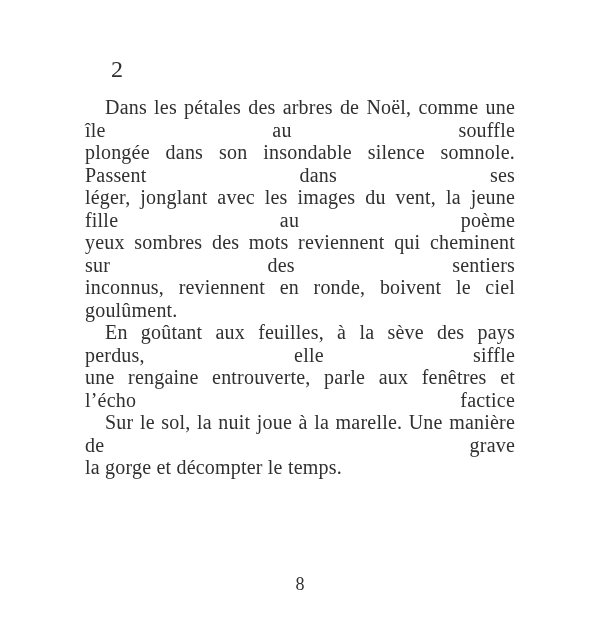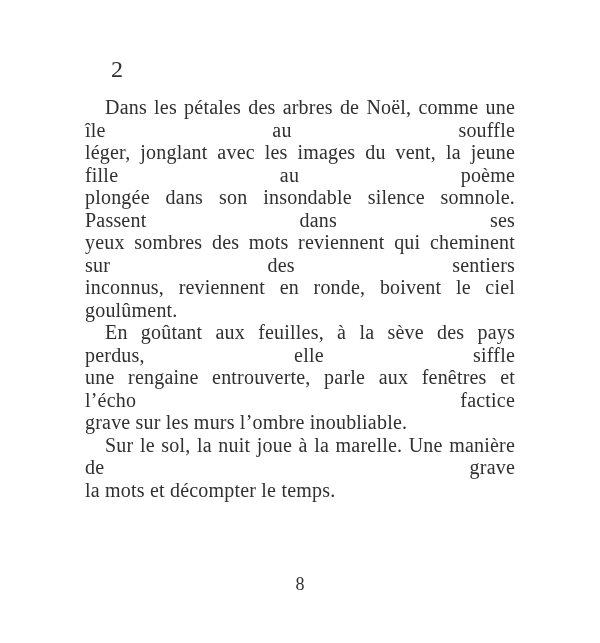--- a/index.html
+++ b/index.html
@@ -61,28 +61,27 @@
 </head>
 <body>
 
 <div class="page">
 
   <div class="chapter-number">2</div>
 
   <div class="body-text">
 
     <div class="line para-first">Dans les pétales des arbres de Noël, comme une île au souffle</div>
+    <div class="line">plongée dans son insondable silence somnole. Passent dans ses</div>
     <div class="line">léger, jonglant avec les images du vent, la jeune fille au poème</div>
-    <div class="line">plongée dans son insondable silence somnole. Passent dans ses</div>
     <div class="line">yeux sombres des mots reviennent qui cheminent sur des sentiers</div>
     <div class="line para-last">inconnus, reviennent en ronde, boivent le ciel goulûment.</div>
 
     <div class="line para-first">En goûtant aux feuilles, à la sève des pays perdus, elle siffle</div>
     <div class="line">une rengaine entrouverte, parle aux fenêtres et l’écho factice</div>
-    <div class="line para-last">grave sur les murs l’ombre inoubliable.</div>
 
     <div class="line para-first">Sur le sol, la nuit joue à la marelle. Une manière de grave</div>
-    <div class="line para-last">la mots et décompter le temps.</div>
+    <div class="line para-last">la gorge et décompter le temps.</div>
   </div>
 
   <div class="page-number">8</div>
 
 </div>
 
 </body></html>

